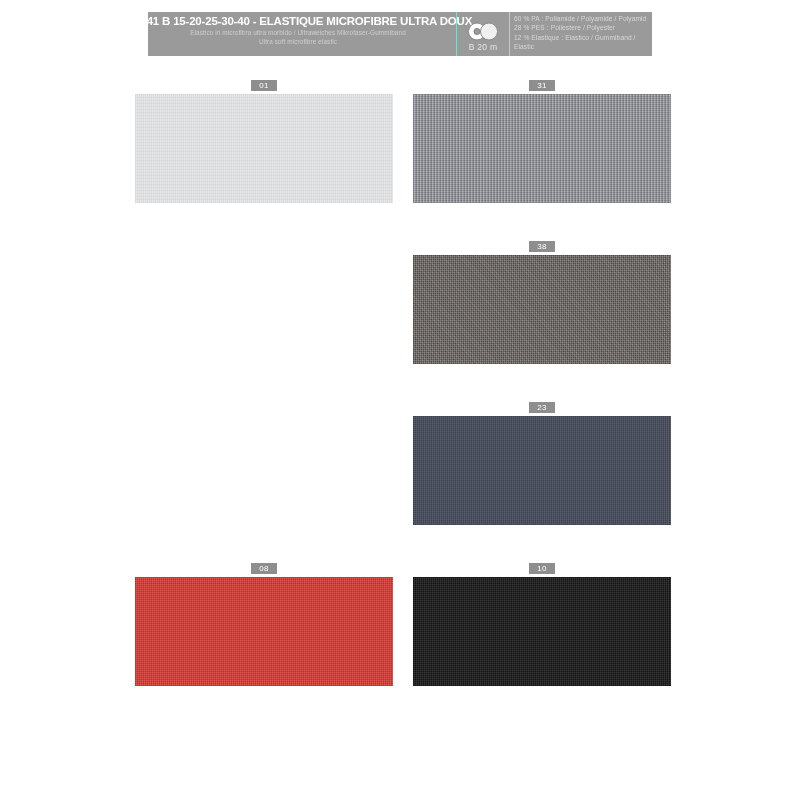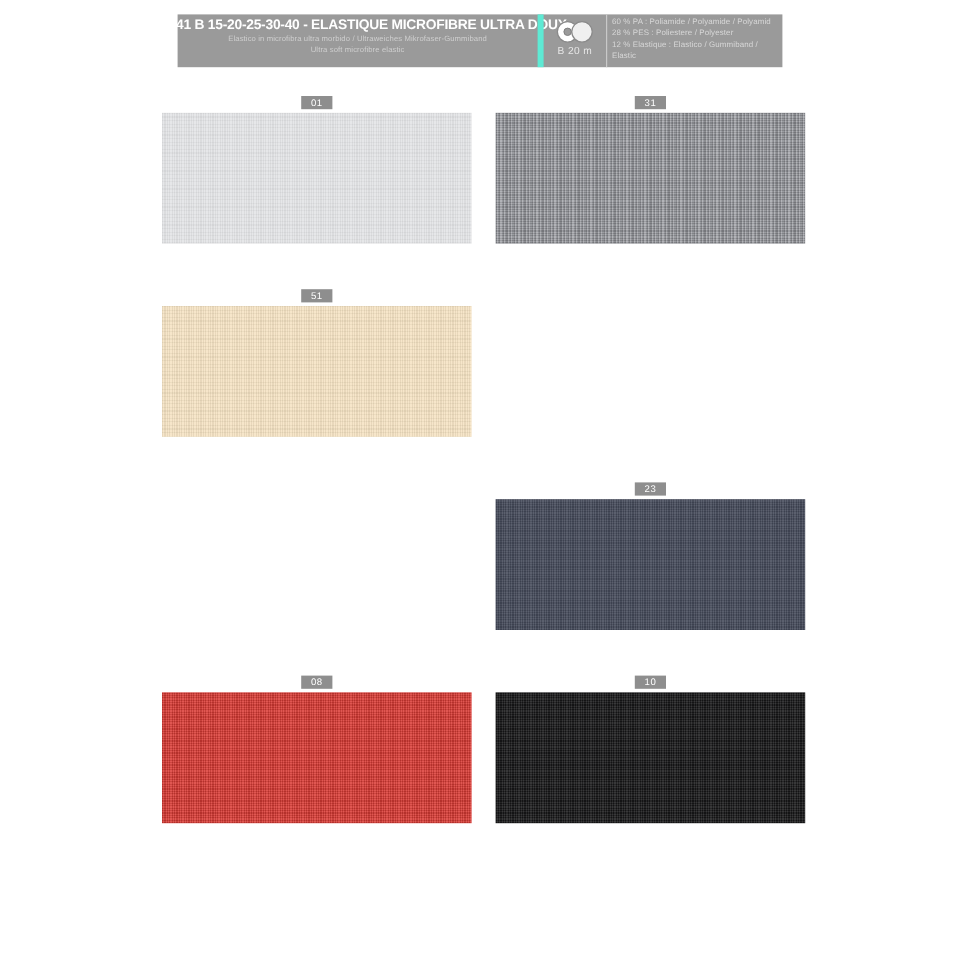--- a/index.html
+++ b/index.html
@@ -45,26 +45,27 @@
   }
   .header-sub {
     font-size: 6.4px;
     color: #cfcfcf;
     white-space: nowrap;
     line-height: 9px;
     letter-spacing: 0.1px;
   }
   #header-spool {
     width: 52px;
-    border-left: 5px solid #5eead4;
+    border-left: 1px solid #5eead4;
     display: flex;
     flex-direction: column;
     align-items: center;
     justify-content: flex-start;
-    padding-top: 5px;
+    padding-top: 10px;
+    margin-left: 8px;
   }
   #spool-icon-wrap { line-height: 0; }
   #spool-length {
     font-size: 8.5px;
     color: #e6e6e6;
     margin-top: 1px;
     letter-spacing: 0.3px;
     white-space: nowrap;
   }
   #header-composition {
@@ -196,23 +197,23 @@
       <span class="swatch-label">01</span>
       <div class="swatch-patch tex-plain" style="background-color: rgb(228, 229, 231);"></div>
     </div>
     <div class="swatch-cell col-right">
       <span class="swatch-label">31</span>
       <div class="swatch-patch tex-rib" style="background-color: rgb(154, 156, 161);"></div>
     </div>
   </div>
 
   <div class="swatch-row">
-    <div class="swatch-cell col-left">
-      <span class="swatch-label">51</span>
-      <div class="swatch-patch tex-soft" style="background-color: rgb(245, 227, 195);"></div>
+    <div class="swatch-cell col-right">
+      <span class="swatch-label">38</span>
+      <div class="swatch-patch tex-mesh" style="background-color: rgb(108, 102, 98);"></div>
     </div>
   </div>
 
   <div class="swatch-row">
     <div class="swatch-cell col-right">
       <span class="swatch-label">23</span>
       <div class="swatch-patch tex-weave" style="background-color: rgb(69, 74, 90);"></div>
     </div>
   </div>
 

